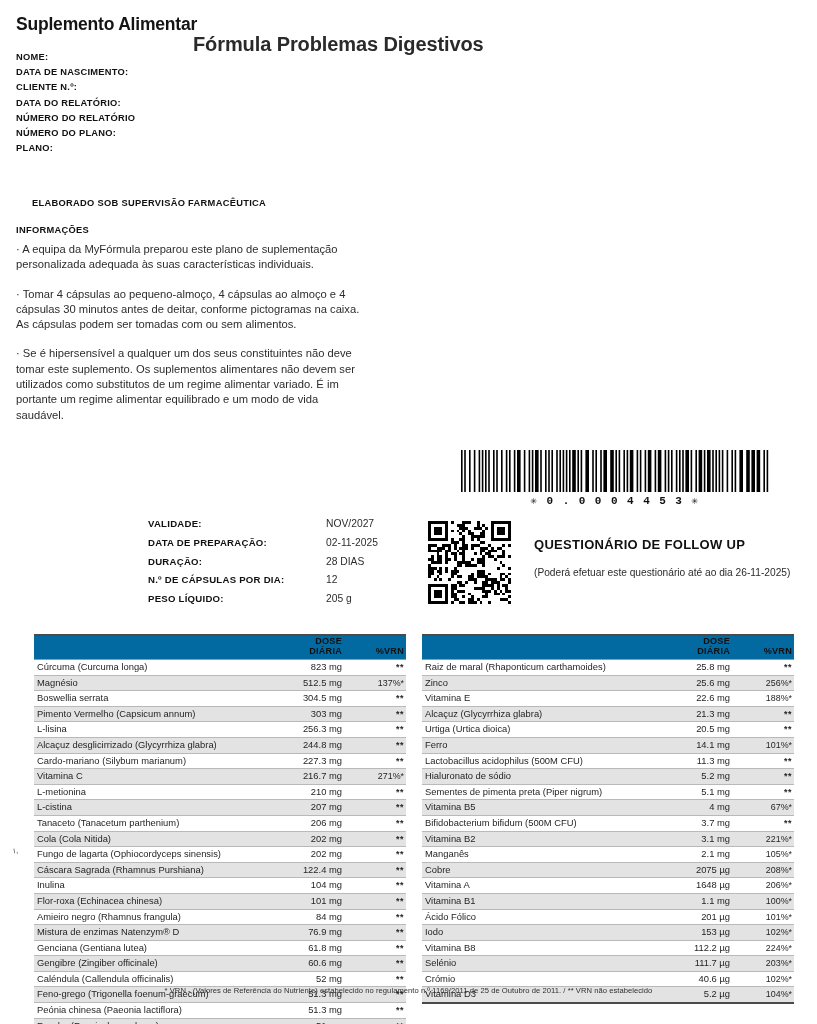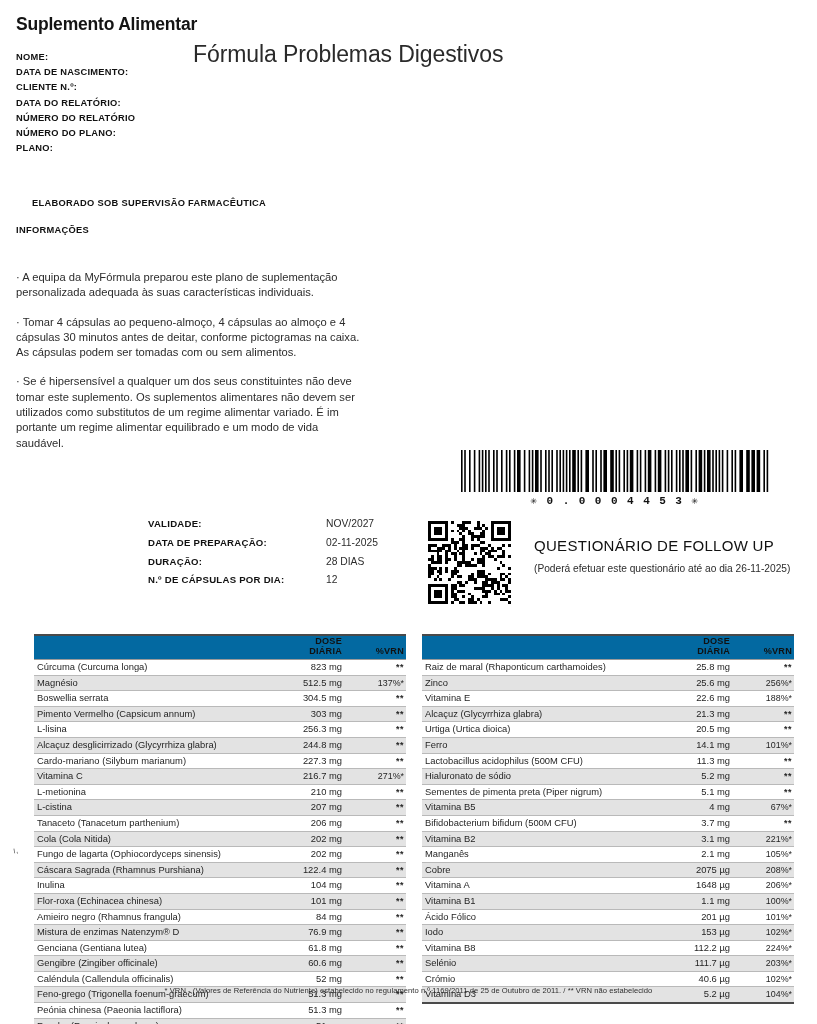--- a/index.html
+++ b/index.html
@@ -20,23 +20,23 @@
     left: 16px;
     top: 14px;
     font-size: 17.5px;
     font-weight: bold;
     letter-spacing: -0.2px;
     color: #141414;
   }
   #formula-title {
     position: absolute;
     left: 193px;
-    top: 41px;
-    font-size: 23px;
-    font-weight: 400;
+    top: 33px;
+    font-size: 20px;
+    font-weight: 700;
     color: #2a2a2a;
     letter-spacing: -0.1px;
   }
 
   #patient-fields {
     position: absolute;
     left: 16px;
     top: 50px;
     width: 220px;
   }
@@ -66,21 +66,20 @@
     font-size: 9.3px;
     font-weight: bold;
     letter-spacing: 0.3px;
     color: #111111;
   }
   #info-paragraphs {
     position: absolute;
     left: 16px;
     top: 242px;
     width: 345px;
-    margin-top: 28px;
   }
   #info-paragraphs p {
     margin: 0 0 14px 0;
     font-size: 11.2px;
     line-height: 15.3px;
     color: #2c2c2c;
   }
 
   
   #validity-block {
@@ -140,25 +139,25 @@
     width: 83px;
     height: 83px;
   }
   #followup-block {
     position: absolute;
     left: 534px;
     top: 537px;
     width: 275px;
   }
   #followup-title {
-    font-size: 15px;
-    font-weight: normal;
+    font-size: 13px;
+    font-weight: bold;
     letter-spacing: 0.3px;
     color: #111111;
-    margin-bottom: 8px;
+    margin-bottom: 14px;
   }
   #followup-note {
     font-size: 10.2px;
     line-height: 13.2px;
     color: #2c2c2c;
   }
 
   
   .ing-table {
     position: absolute;
@@ -265,20 +264,24 @@
       <span class="v-label">DATA DE PREPARAÇÃO:</span>
       <span class="v-value">02-11-2025</span>
     </div>
     <div class="v-row">
       <span class="v-label">DURAÇÃO:</span>
       <span class="v-value">28 DIAS</span>
     </div>
     <div class="v-row">
       <span class="v-label">N.º DE CÁPSULAS POR DIA:</span>
       <span class="v-value">12</span>
+    </div>
+    <div class="v-row">
+      <span class="v-label">PESO LÍQUIDO:</span>
+      <span class="v-value">205 g</span>
     </div>
   </div>
 
 <div id="barcode-block">
   <svg id="barcode-bars" viewBox="0 0 308 42" preserveAspectRatio="none">
       <rect x="0.00" y="0" width="1.60" height="42" fill="#000000"></rect>
       <rect x="3.20" y="0" width="1.60" height="42" fill="#000000"></rect>
       <rect x="8.00" y="0" width="1.60" height="42" fill="#000000"></rect>
       <rect x="12.80" y="0" width="1.60" height="42" fill="#000000"></rect>
       <rect x="17.60" y="0" width="1.60" height="42" fill="#000000"></rect>

